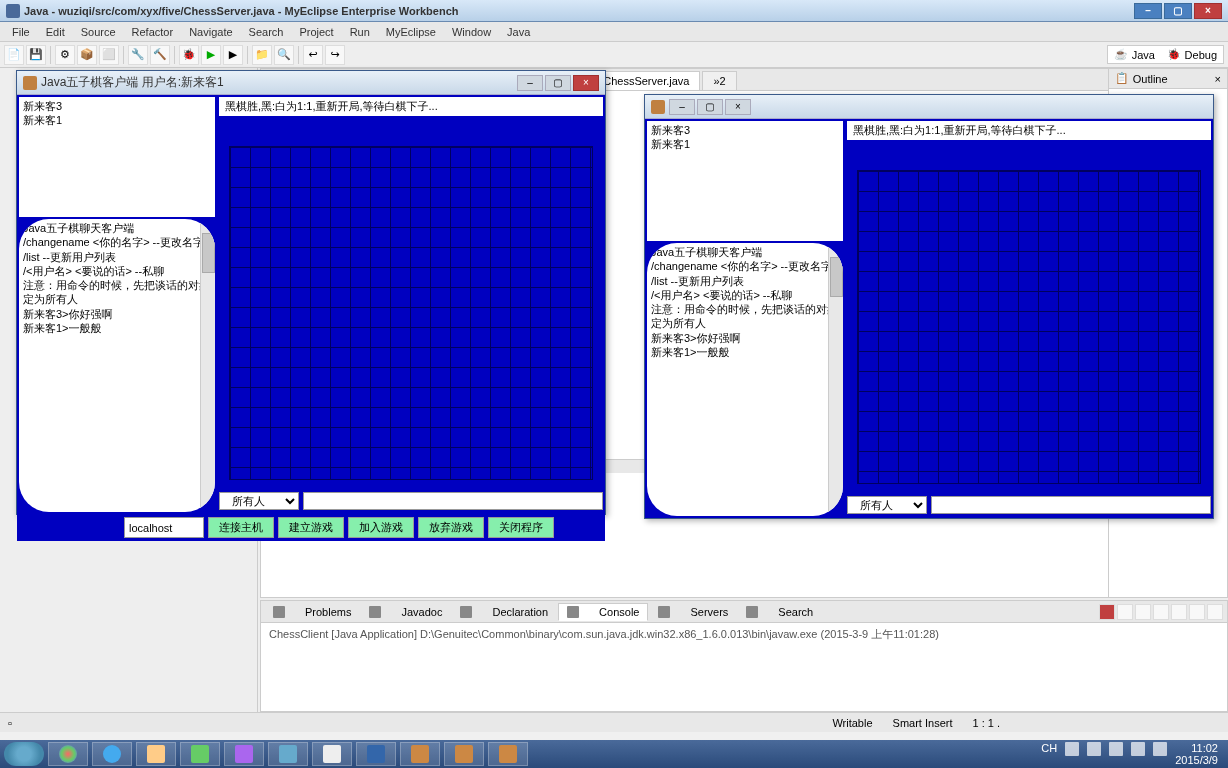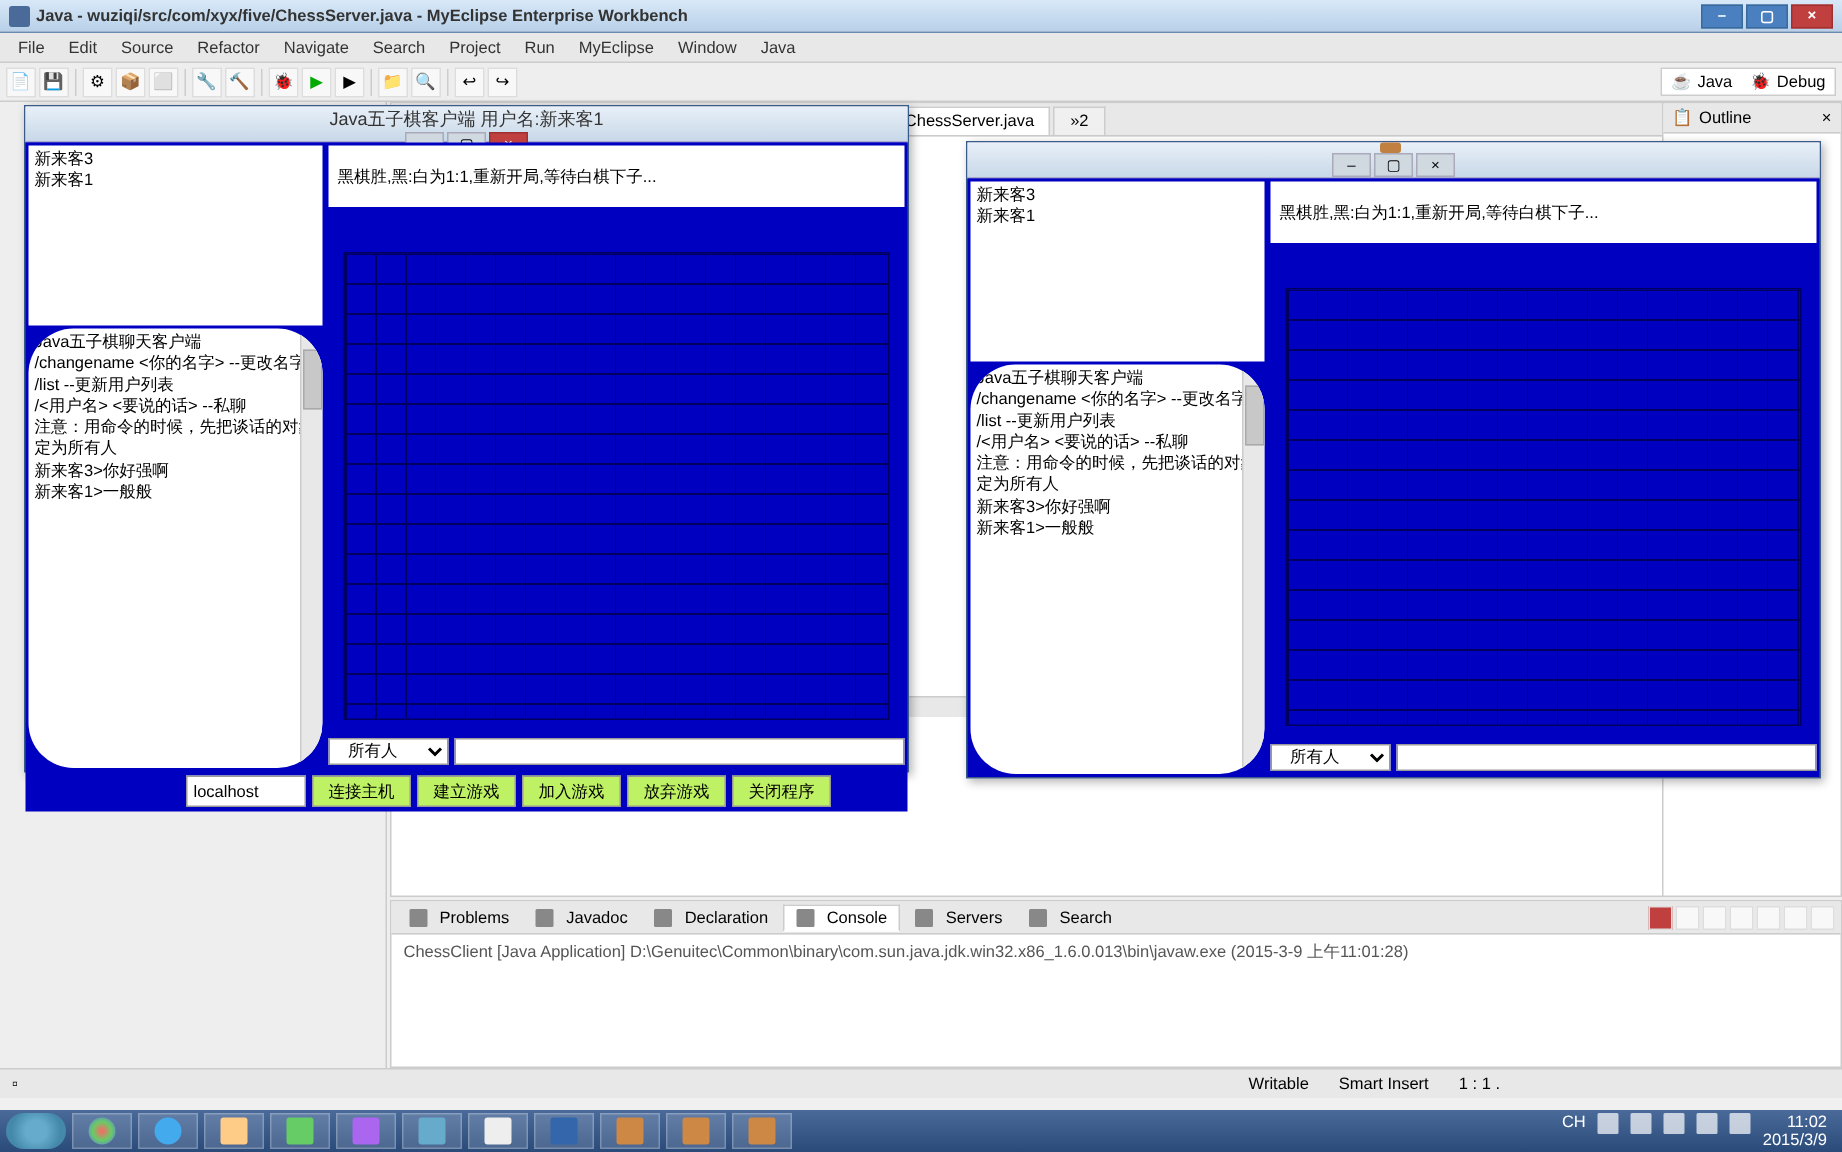--- a/index.html
+++ b/index.html
@@ -31,66 +31,66 @@
 .editor-content { padding: 4px; font-family: Consolas, monospace; font-size: 12px; color: #333; white-space: pre; line-height: 1.5; overflow: hidden; }
 .editor-content .ln { color: #999; display: inline-block; width: 30px; text-align: right; margin-right: 8px; }
 .editor-content .kw { color: #800; }
 .editor-content .str { color: #00b; }
 
 .outline-panel { position: absolute; right: 0; top: 0; width: 120px; height: 530px; background: #fff; border: 1px solid #ccc; }
 .outline-panel .phead { padding: 3px 6px; background: #e8e8e8; border-bottom: 1px solid #ccc; display: flex; align-items: center; gap: 4px; }
 
 .console-area { position: absolute; left: 260px; bottom: 0; right: 0; height: calc(100% - 532px); background: #fff; border: 1px solid #ccc; }
 .console-tabs { height: 22px; background: #e8e8e8; display: flex; align-items: center; border-bottom: 1px solid #ccc; padding: 0 4px; gap: 2px; }
-.console-tab { padding: 2px 8px; display: flex; align-items: center; gap: 8px; cursor: pointer; }
+.console-tab { padding: 2px 8px; display: flex; align-items: center; gap: 20px; cursor: pointer; }
 .console-tab.active { background: #fff; border: 1px solid #ccc; border-bottom: 1px solid #fff; }
 .console-tab .cticon { width: 12px; height: 12px; background: #888; border-radius: 1px; }
 .console-toolbar { margin-left: auto; display: flex; gap: 2px; }
 .console-toolbar .cbtn { width: 16px; height: 16px; background: #f8f8f8; border: 1px solid #ddd; cursor: pointer; }
 .console-toolbar .cbtn.red { background: #c04040; }
 .console-content { padding: 4px 8px; font-size: 11px; color: #555; }
 
 .left-ruler { position: absolute; left: 0; top: 0; width: 258px; height: 100%; background: #eee; border-right: 1px solid #ccc; }
 
 .statusbar { height: 20px; background: #e8e8e8; display: flex; align-items: center; padding: 0 8px; border-top: 1px solid #ccc; gap: 20px; }
 .statusbar .spacer { flex: 1; }
 
 
 .chess-window { position: absolute; background: #f0f0f0; border: 1px solid #3a5a8a; box-shadow: 2px 2px 6px rgba(0,0,0,0.3); }
-.chess-titlebar { height: 24px; background: linear-gradient(#e8f0f8, #c8d8e8); display: flex; align-items: center; padding: 0 6px; border-bottom: 1px solid #aac; flex-direction: column; }
+.chess-titlebar { height: 24px; background: linear-gradient(#e8f0f8, #c8d8e8); display: flex; align-items: center; padding: 0 6px; border-bottom: 1px solid #aac; }
 .chess-titlebar .cicon { width: 14px; height: 14px; background: #c08040; border-radius: 2px; margin-right: 4px; }
 .chess-titlebar .ctitle { flex: 1; color: #333; font-size: 12px; }
 .chess-titlebar .cwbtns { display: flex; gap: 2px; }
 .chess-titlebar .cwbtn { width: 26px; height: 16px; background: #d0d8e0; border: 1px solid #aab; font-size: 10px; display: flex; align-items: center; justify-content: center; cursor: pointer; }
 .chess-titlebar .cwbtn.close { background: #c04040; color: #fff; border-color: #a03030; }
 
 .chess-body { display: flex; height: calc(100% - 24px); background: #0000c0; }
 .chess-left { width: 200px; display: flex; flex-direction: column; background: #0000c0; padding: 2px; gap: 2px; }
 .chess-userlist { background: #fff; flex: 0 0 120px; padding: 2px 4px; font-size: 11px; line-height: 1.3; overflow: hidden; }
 .chess-chatlog { background: #fff; flex: 1; padding: 2px 4px; font-size: 11px; line-height: 1.3; overflow: hidden; position: relative; border-radius: 30px; }
 .chess-chatlog .scrollbar { position: absolute; right: 0; top: 0; width: 15px; height: 100%; background: #e8e8e8; border-left: 1px solid #ccc; }
 .chess-chatlog .scrollbar .thumb { width: 13px; height: 40px; background: #c8c8c8; border: 1px solid #aaa; margin: 14px auto 0; }
 
 .chess-right { flex: 1; display: flex; flex-direction: column; background: #0000c0; padding: 2px; }
-.chess-status { background: #fff; padding: 13px 6px; font-size: 11px; margin-bottom: 20px; }
+.chess-status { background: #fff; padding: 2px 6px; font-size: 11px; margin-bottom: 20px; }
 .chess-board { flex: 1; background: #0000c0; position: relative; }
 .chess-grid { position: absolute; top: 10px; left: 10px; right: 10px; bottom: 10px; }
 .chess-grid::before, .chess-grid::after { content: ""; position: absolute; }
 .chess-grid { background-image:
   repeating-linear-gradient(to right, #000060 0 1px, transparent 1px 20px),
   repeating-linear-gradient(to bottom, #000060 0 1px, transparent 1px 20px);
   border: 1px solid #000060;
 }
 .chess-bottombar { display: flex; gap: 4px; padding: 2px 0; }
 .chess-select { background: #fff; border: 1px solid #999; padding: 1px 8px; width: 80px; font-size: 11px; }
 .chess-input { background: #fff; border: 1px solid #999; flex: 1; padding: 1px 4px; font-size: 11px; }
 
 .chess-footer { display: flex; gap: 4px; padding: 3px; background: #0000c0; }
 .chess-footer input[type=text] { background: #fff; border: 1px solid #999; padding: 2px 4px; width: 80px; font-size: 11px; }
-.chess-footer button { background: #bef264; border: 1px solid #999; padding: 2px 10px; font-size: 11px; cursor: pointer; }
+.chess-footer button { background: #86efac; border: 1px solid #999; padding: 2px 10px; font-size: 11px; cursor: pointer; }
 
 #win1 { left: 16px; top: 70px; width: 590px; height: 445px; z-index: 10; }
 #win2 { left: 644px; top: 94px; width: 570px; height: 425px; z-index: 10; }
 
 
 .taskbar { position: absolute; bottom: 0; left: 0; right: 0; height: 28px; background: linear-gradient(#4a6a9a, #2a4a7a); display: flex; align-items: center; padding: 0 4px; gap: 4px; }
 .taskbar .start { width: 40px; height: 24px; background: radial-gradient(circle, #6ac 30%, #48a 70%); border-radius: 12px; cursor: pointer; }
 .taskbar .titem { width: 40px; height: 24px; background: rgba(255,255,255,0.15); border: 1px solid rgba(255,255,255,0.25); display: flex; align-items: center; justify-content: center; cursor: pointer; }
 .taskbar .titem .ticon { width: 18px; height: 18px; background: #fff; border-radius: 2px; }
 .taskbar .tray { margin-left: auto; color: #fff; font-size: 10px; display: flex; align-items: flex-start; gap: 8px; padding-right: 6px; }

